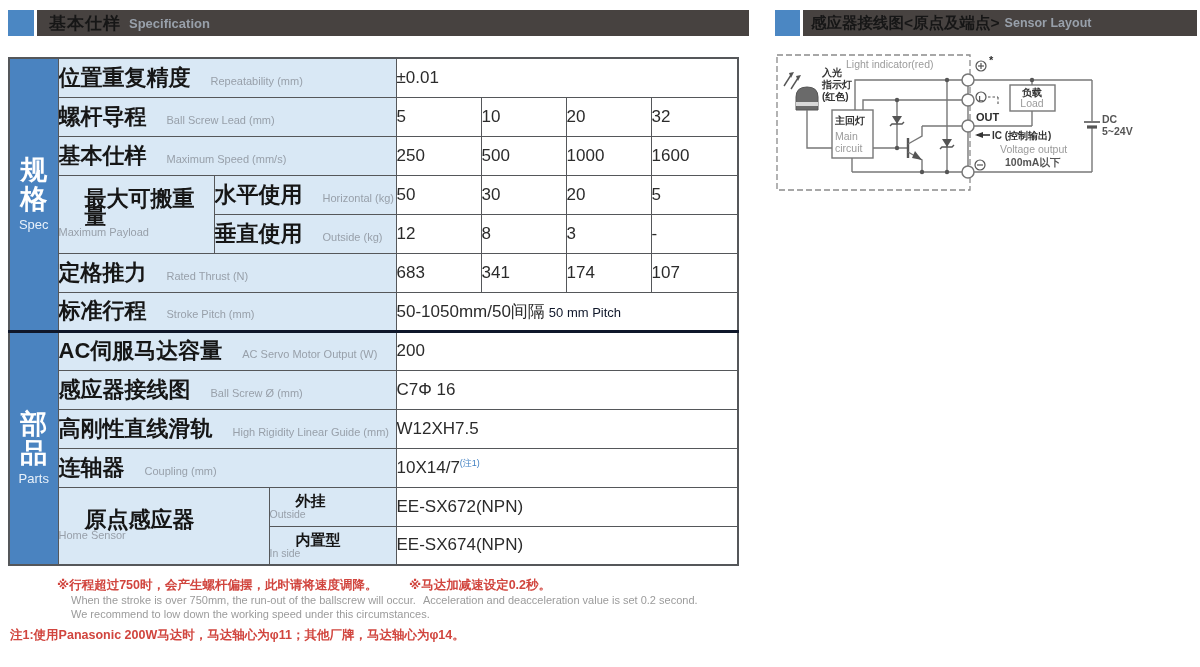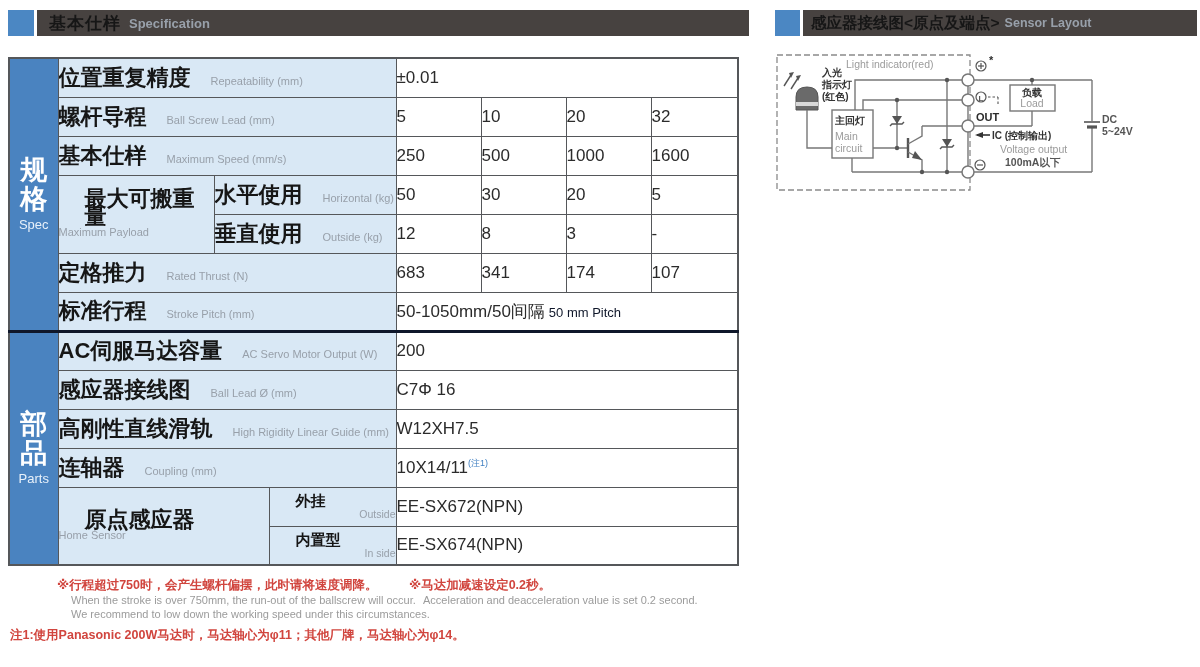--- a/index.html
+++ b/index.html
@@ -40,21 +40,21 @@
   .zh{font-size:22px;font-weight:bold;color:#161616;}
   .en{font-size:11px;color:#98a0aa;margin-left:20px;font-weight:normal;}
   td.label .stack .en,td.sublabel .stack .en{margin-left:0;display:block;}
   .stack .zh{display:block;line-height:18px;margin-left:26px;}
   .stack .en{line-height:12px;}
   td.val{background:#ffffff;text-align:left;vertical-align:middle;
          font-size:17px;color:#2b2b2b;}
   .val .gray{font-size:13px;color:#0f172a;margin-left:4px;}
   sup.ref{color:#3f7fc1;font-size:9px;}
   td.sublabel.tight .stack .zh{font-size:15px;line-height:16px;}
-  td.sublabel.tight .stack .en{font-size:10.5px;line-height:11px;text-align:right;}
+  td.sublabel.tight .stack .en{font-size:10.5px;line-height:11px;}
 
   
   .note{position:absolute;}
   .note .red{color:#d1453e;font-weight:bold;font-size:12.5px;line-height:17px;white-space:nowrap;}
   .note .gray{color:#9b9b9b;font-size:11px;line-height:13.5px;padding-left:14px;white-space:nowrap;}
   .note1{left:10px;top:577px;margin-left:47px;}
   .note2{left:409px;top:577px;}
   .note3{left:10px;top:627px;}
   .note3 .gray{padding-left:20px;}
 
@@ -174,36 +174,36 @@
         <div class="gchar">品</div>
         <div class="gen">Parts</div>
       </td>
       <td class="label" colspan="3">
         <span class="zh">AC伺服马达容量</span><span class="en">AC Servo Motor Output (W)</span>
       </td>
       <td class="val" colspan="4">200</td>
     </tr>
     <tr style="height:39px">
       <td class="label" colspan="3">
-        <span class="zh">感应器接线图</span><span class="en">Ball Lead Ø (mm)</span>
+        <span class="zh">感应器接线图</span><span class="en">Ball Screw Ø (mm)</span>
       </td>
       <td class="val" colspan="4">C7Φ 16</td>
     </tr>
     <tr style="height:39px">
       <td class="label" colspan="3">
         <span class="zh">高刚性直线滑轨</span><span class="en">High Rigidity Linear Guide (mm)</span>
       </td>
       <td class="val" colspan="4">W12XH7.5</td>
     </tr>
     <tr style="height:39px">
       <td class="label" colspan="3">
         <span class="zh">连轴器</span><span class="en">Coupling (mm)</span>
       </td>
       <td class="val" colspan="4">
-        <span>10X14/11</span><sup class="ref">(注1)</sup>
+        <span>10X14/7</span><sup class="ref">(注1)</sup>
       </td>
     </tr>
     <tr style="height:39px">
       <td class="label" colspan="2" rowspan="2">
         <div class="stack">
           <span class="zh">原点感应器</span>
           <span class="en">Home Sensor</span>
         </div>
       </td>
       <td class="sublabel tight">

